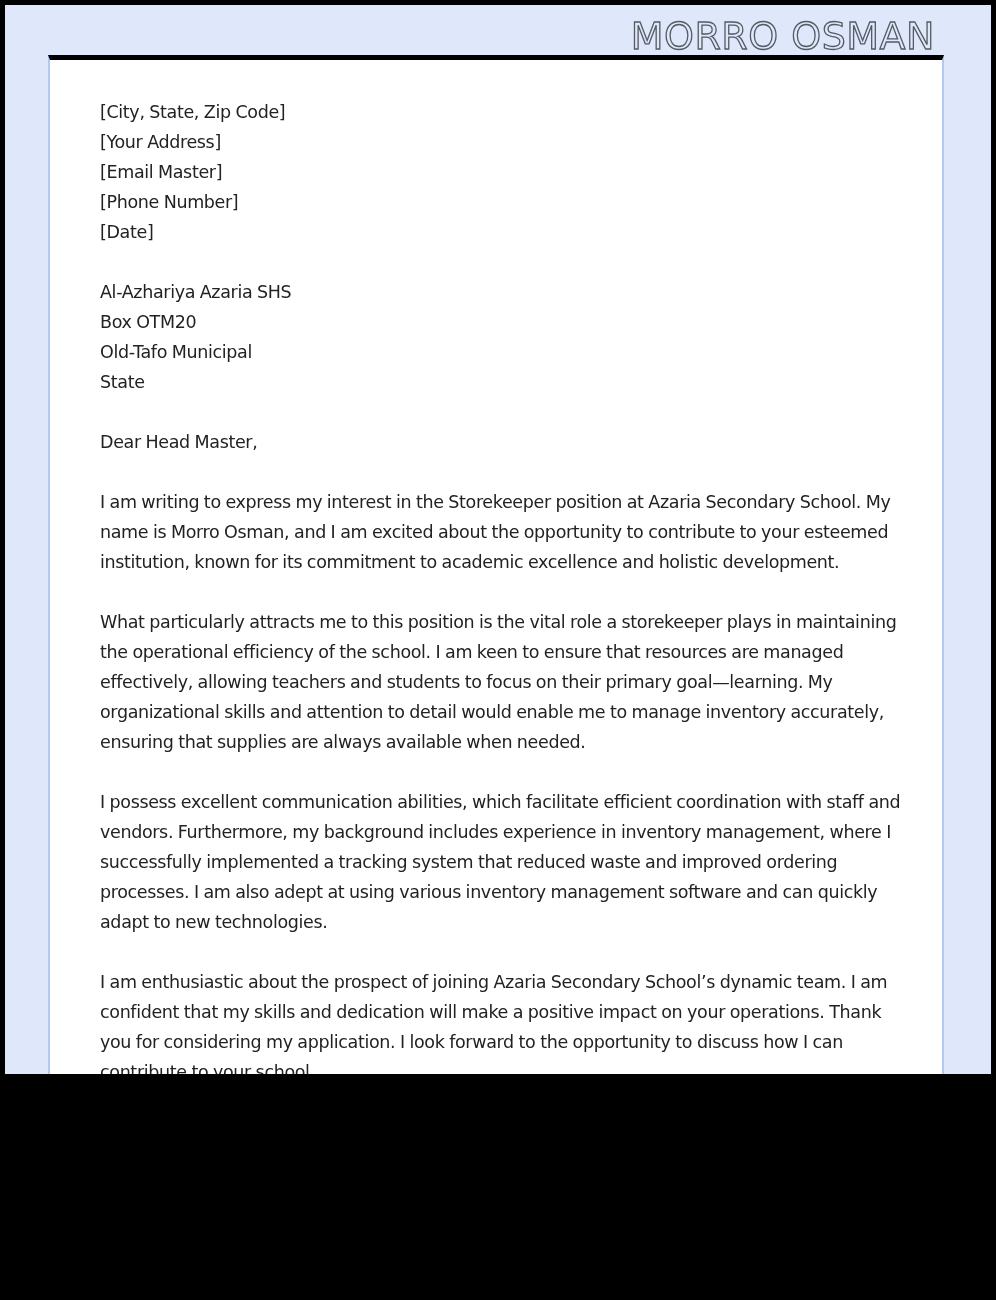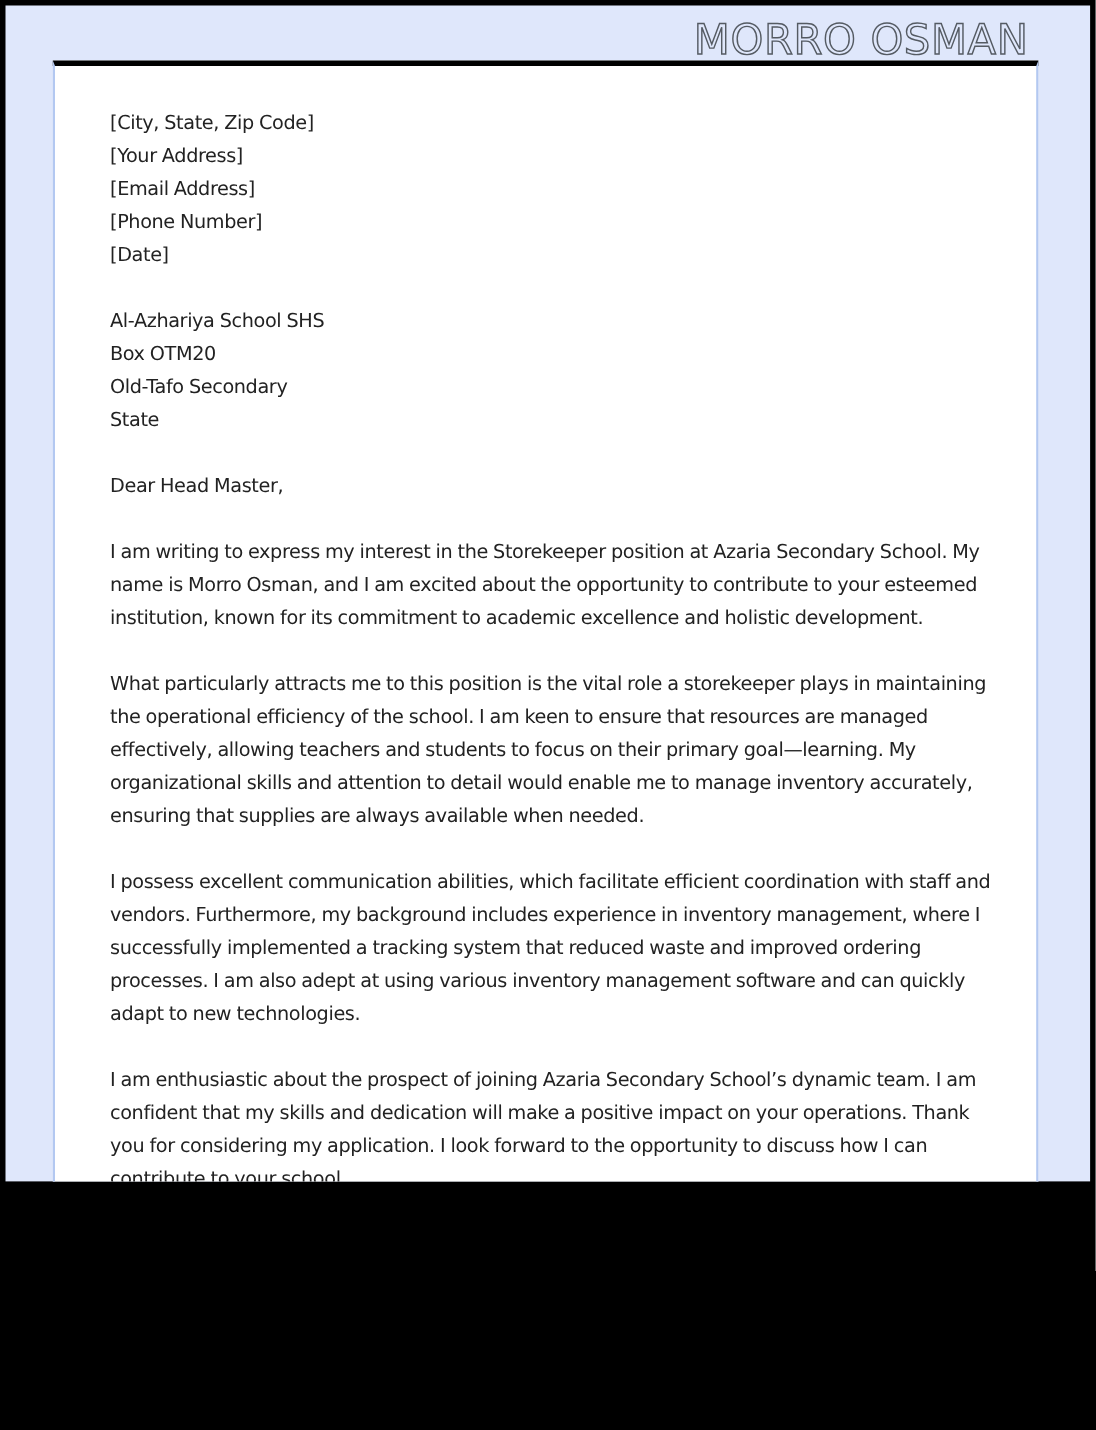--- a/index.html
+++ b/index.html
@@ -81,29 +81,29 @@
 
 <div class="frame">
   <div class="name-header">MORRO OSMAN</div>
 
   <div class="paper"></div>
 
   <div class="letter">
     <div class="block">
       <span class="line">[City, State, Zip Code]</span>
       <span class="line">[Your Address]</span>
-      <span class="line">[Email Address]</span>
+      <span class="line">[Email Master]</span>
       <span class="line">[Phone Number]</span>
       <span class="line">[Date]</span>
     </div>
 
     <div class="block">
-      <span class="line">Al-Azhariya School SHS</span>
+      <span class="line">Al-Azhariya Azaria SHS</span>
       <span class="line">Box OTM20</span>
-      <span class="line">Old-Tafo Secondary</span>
+      <span class="line">Old-Tafo Municipal</span>
       <span class="line">State</span>
     </div>
 
     <p>Dear Head Master,</p>
 
     <p>I am writing to express my interest in the Storekeeper position at Azaria Secondary School. My name is Morro Osman, and I am excited about the opportunity to contribute to your esteemed institution, known for its commitment to academic excellence and holistic development.</p>
     <p>What particularly attracts me to this position is the vital role a storekeeper plays in maintaining the operational efficiency of the school. I am keen to ensure that resources are managed effectively, allowing teachers and students to focus on their primary goal—learning. My organizational skills and attention to detail would enable me to manage inventory accurately, ensuring that supplies are always available when needed.</p>
     <p>I possess excellent communication abilities, which facilitate efficient coordination with staff and vendors. Furthermore, my background includes experience in inventory management, where I successfully implemented a tracking system that reduced waste and improved ordering processes. I am also adept at using various inventory management software and can quickly adapt to new technologies.</p>
     <p>I am enthusiastic about the prospect of joining Azaria Secondary School’s dynamic team. I am confident that my skills and dedication will make a positive impact on your operations. Thank you for considering my application. I look forward to the opportunity to discuss how I can contribute to your school.</p>
 

